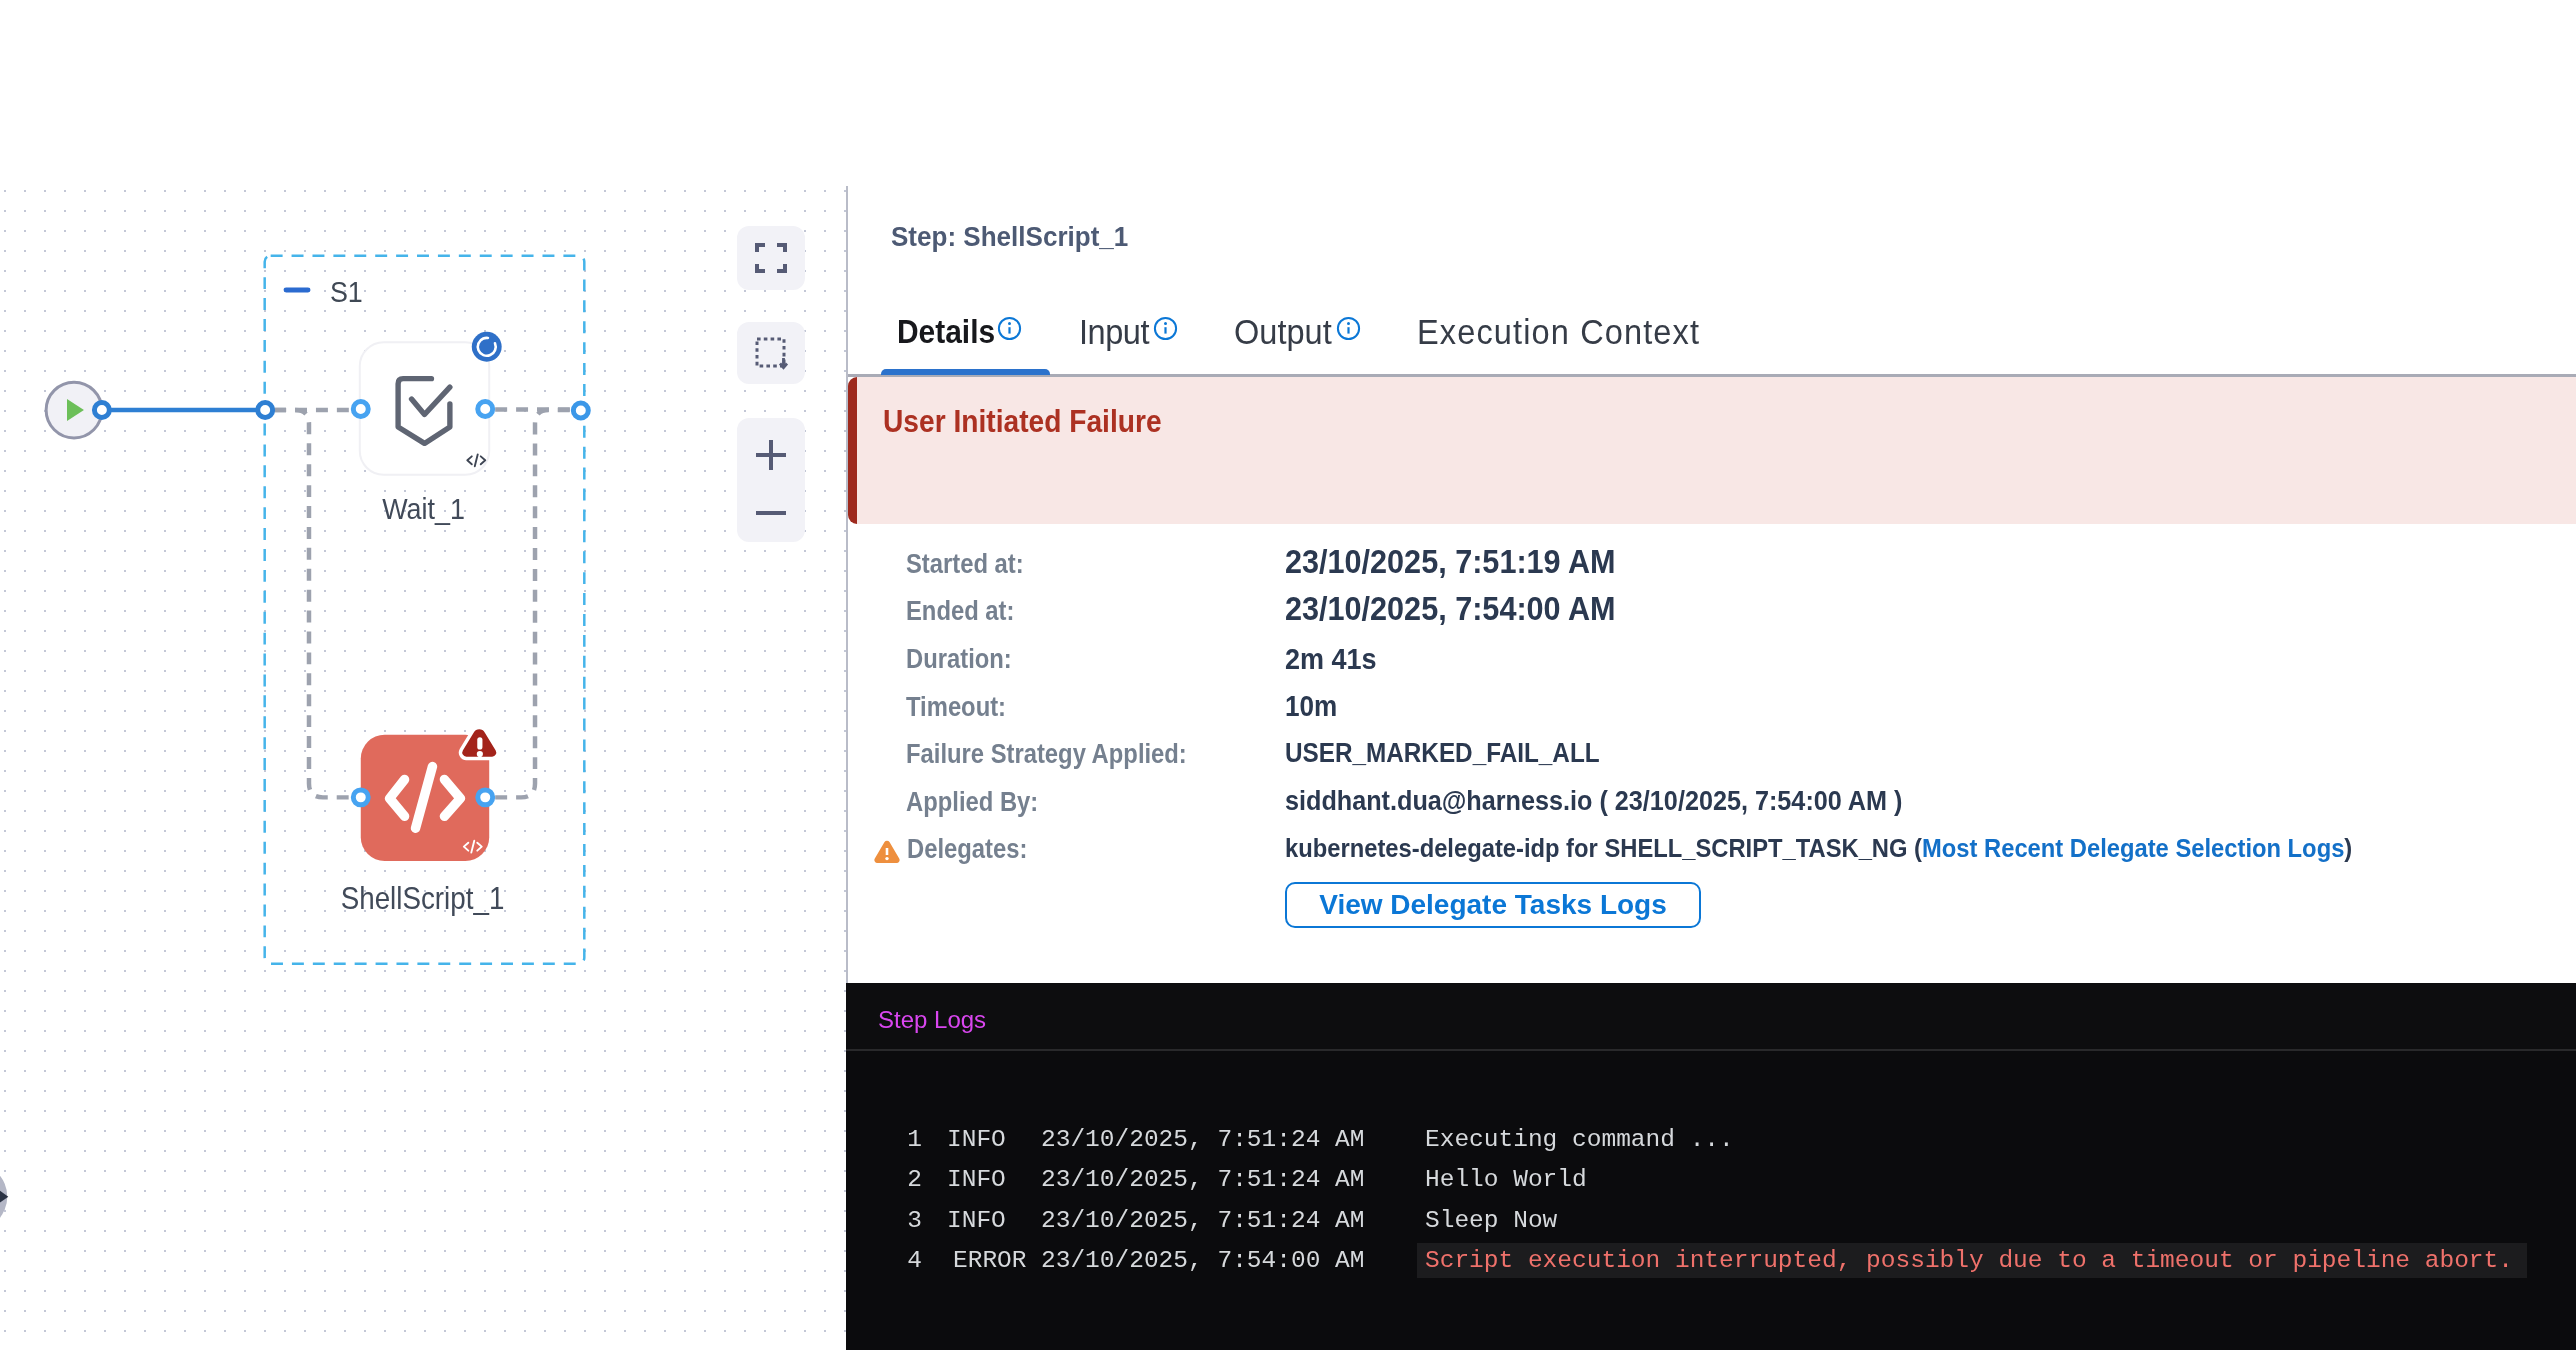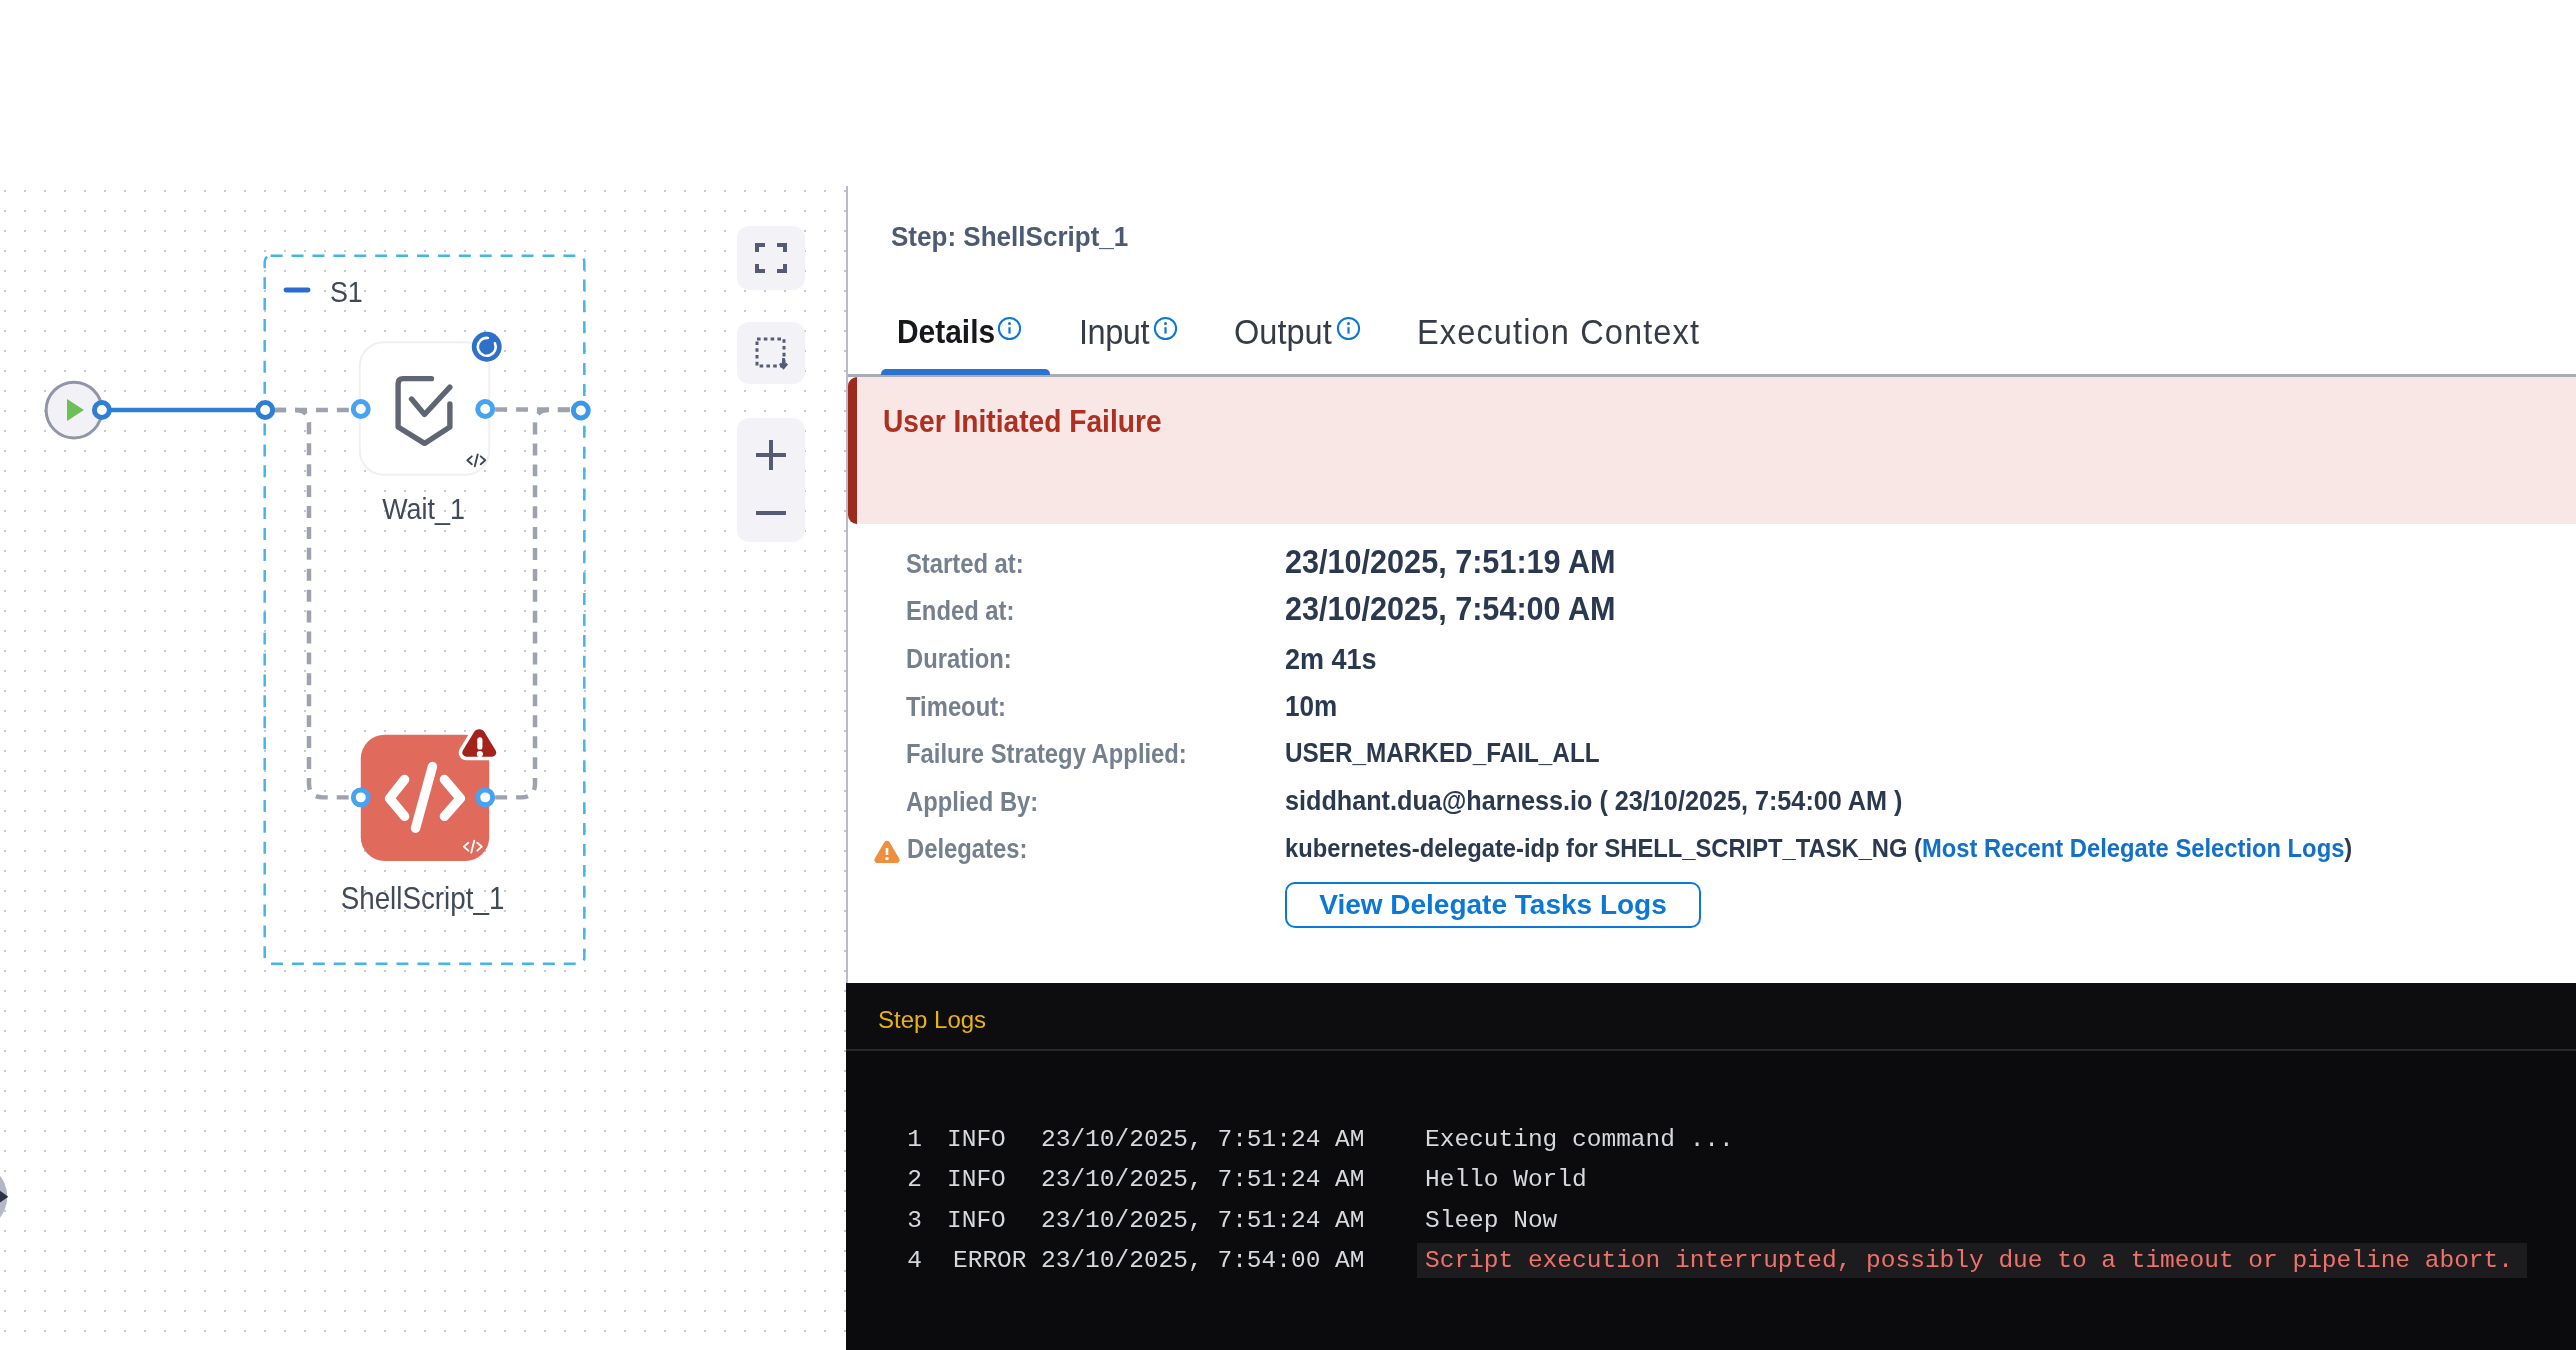--- a/index.html
+++ b/index.html
@@ -45,21 +45,21 @@
   .vrow .lnk { color:#1370c8; }
 
   #dlgbtn { position:absolute; left:437px; top:696px; width:416px; height:46px;
     border:2px solid #0b77d6; border-radius:10px; color:#0b77d6; font-size:28px; font-weight:700;
     text-align:center; line-height:42px; background:#fff; }
 
   
   #logs { position:absolute; left:846px; top:983px; width:1730px; height:368px; background:#0b0b0d; }
   #loghead { position:absolute; left:0; top:0; width:1730px; height:68px; background:#0d0d0f;
     border-bottom:2px solid #29292b; }
-  #loghead span { position:absolute; left:32px; top:23px; font-size:24px; color:#eab308; }
+  #loghead span { position:absolute; left:32px; top:23px; font-size:24px; color:#d946ef; }
   .logline { position:absolute; font-family:"Liberation Mono", monospace; font-size:24.5px; color:#d6d9dc; white-space:pre; }
   .lnum { position:absolute; width:76px; text-align:right; }
   .llev { position:absolute; left:101px; }
   .lts  { position:absolute; left:195px; }
   .lmsg { position:absolute; left:579px; }
   .lerr { color:#ef716b; background:#1c1c1e; padding:4px 14px 4px 8px; margin:-4px -14px -4px -8px; }
 </style>
 </head>
 <body>
 <div id="page">

